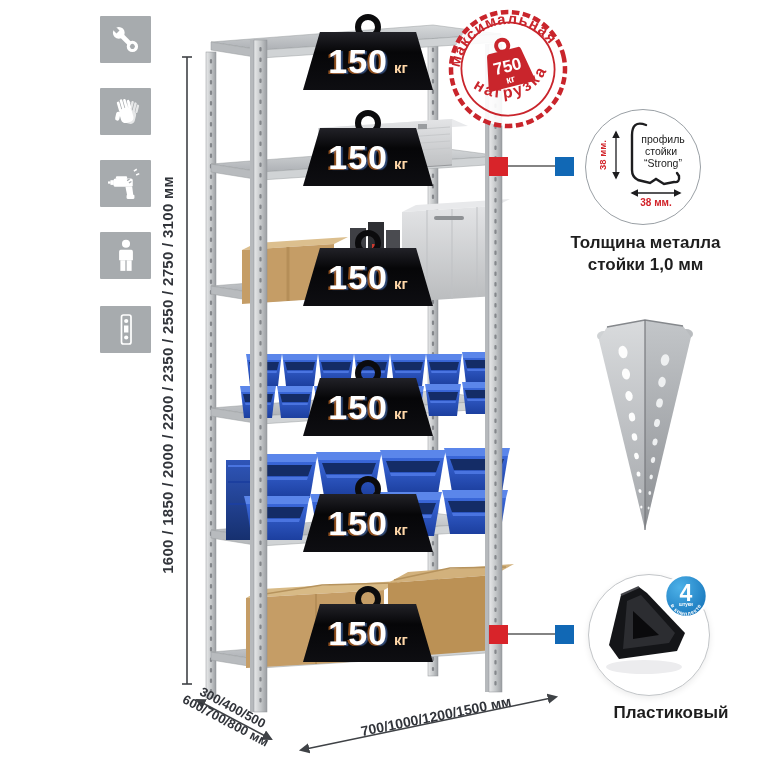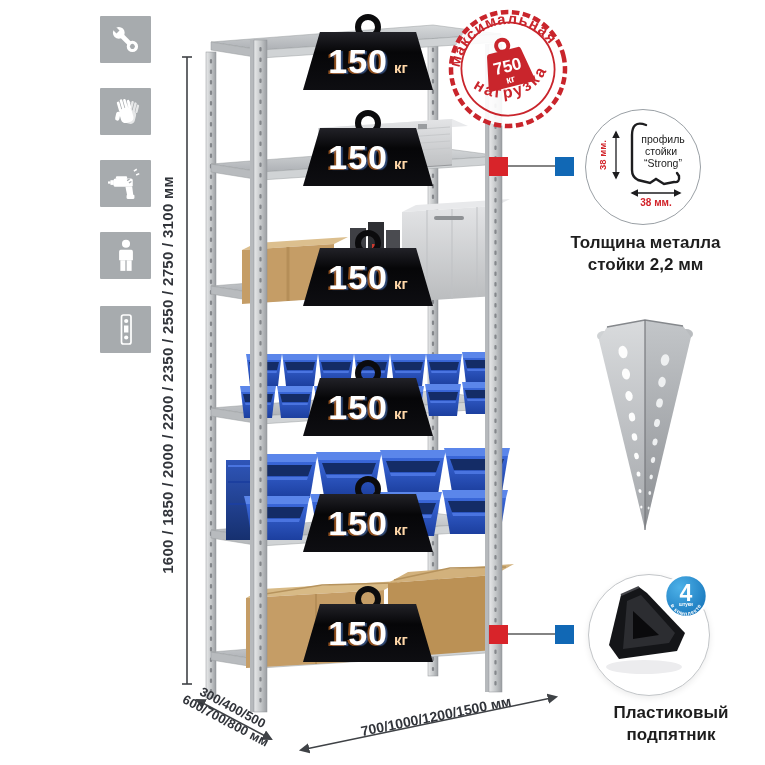--- a/index.html
+++ b/index.html
@@ -384,21 +384,21 @@
       </defs>
       <text transform="rotate(-90 20 45)" x="20" y="45" text-anchor="middle" font-size="9.5" font-weight="700" fill="#d2232a">38 мм.</text>
       <text x="70" y="96" text-anchor="middle" font-size="10" font-weight="700" fill="#d2232a">38 мм.</text>
       <text x="77" y="33" text-anchor="middle" font-size="10.5" fill="#222">профиль</text>
       <text x="75" y="45" text-anchor="middle" font-size="10.5" fill="#222">стойки</text>
       <text x="77" y="57" text-anchor="middle" font-size="10.5" fill="#222">“Strong”</text>
     </svg>
   </div>
   <div class="caption" style="left:563px;top:232px;width:165px">
     <div>Толщина металла</div>
-    <div>стойки 2,2 мм</div>
+    <div>стойки 1,0 мм</div>
   </div>
 
   <svg class="abs" style="left:593px;top:312px" width="104" height="222" viewBox="0 0 104 222">
     <defs>
       <linearGradient id="faceL" x1="0" y1="0" x2="0" y2="1">
         <stop offset="0" stop-color="#d9dbdd"></stop>
           <stop offset="1" stop-color="#a4a7ab"></stop>
       </linearGradient>
       <linearGradient id="faceR" x1="0" y1="0" x2="0" y2="1">
         <stop offset="0" stop-color="#c3c6c9"></stop>
@@ -454,21 +454,20 @@
     </defs>
     <circle cx="24" cy="24" r="21" fill="url(#badgeG)" stroke="#ffffff" stroke-width="2.6"></circle>
     <text x="24" y="28.5" text-anchor="middle" font-size="23" font-weight="800" fill="#ffffff">4</text>
     <text x="24" y="34" text-anchor="middle" font-size="4.6" font-weight="700" fill="#ffffff">штуки</text>
     <text font-size="5.4" font-weight="700" fill="#ffffff" letter-spacing=".6">
       <textPath href="#bArc" startOffset="50%" text-anchor="middle">в комплекте</textPath>
     </text>
   </svg>
   <div class="caption" style="left:585px;top:702px;width:172px">
     <div>Пластиковый</div>
-    <div>подпятник</div>
   </div>
 
   <div class="ddim">
     <div>300/400/500</div>
     <div>600/700/800 мм</div>
   </div>
   <div class="wdim">700/1000/1200/1500 мм</div>
 
 </div>
 

